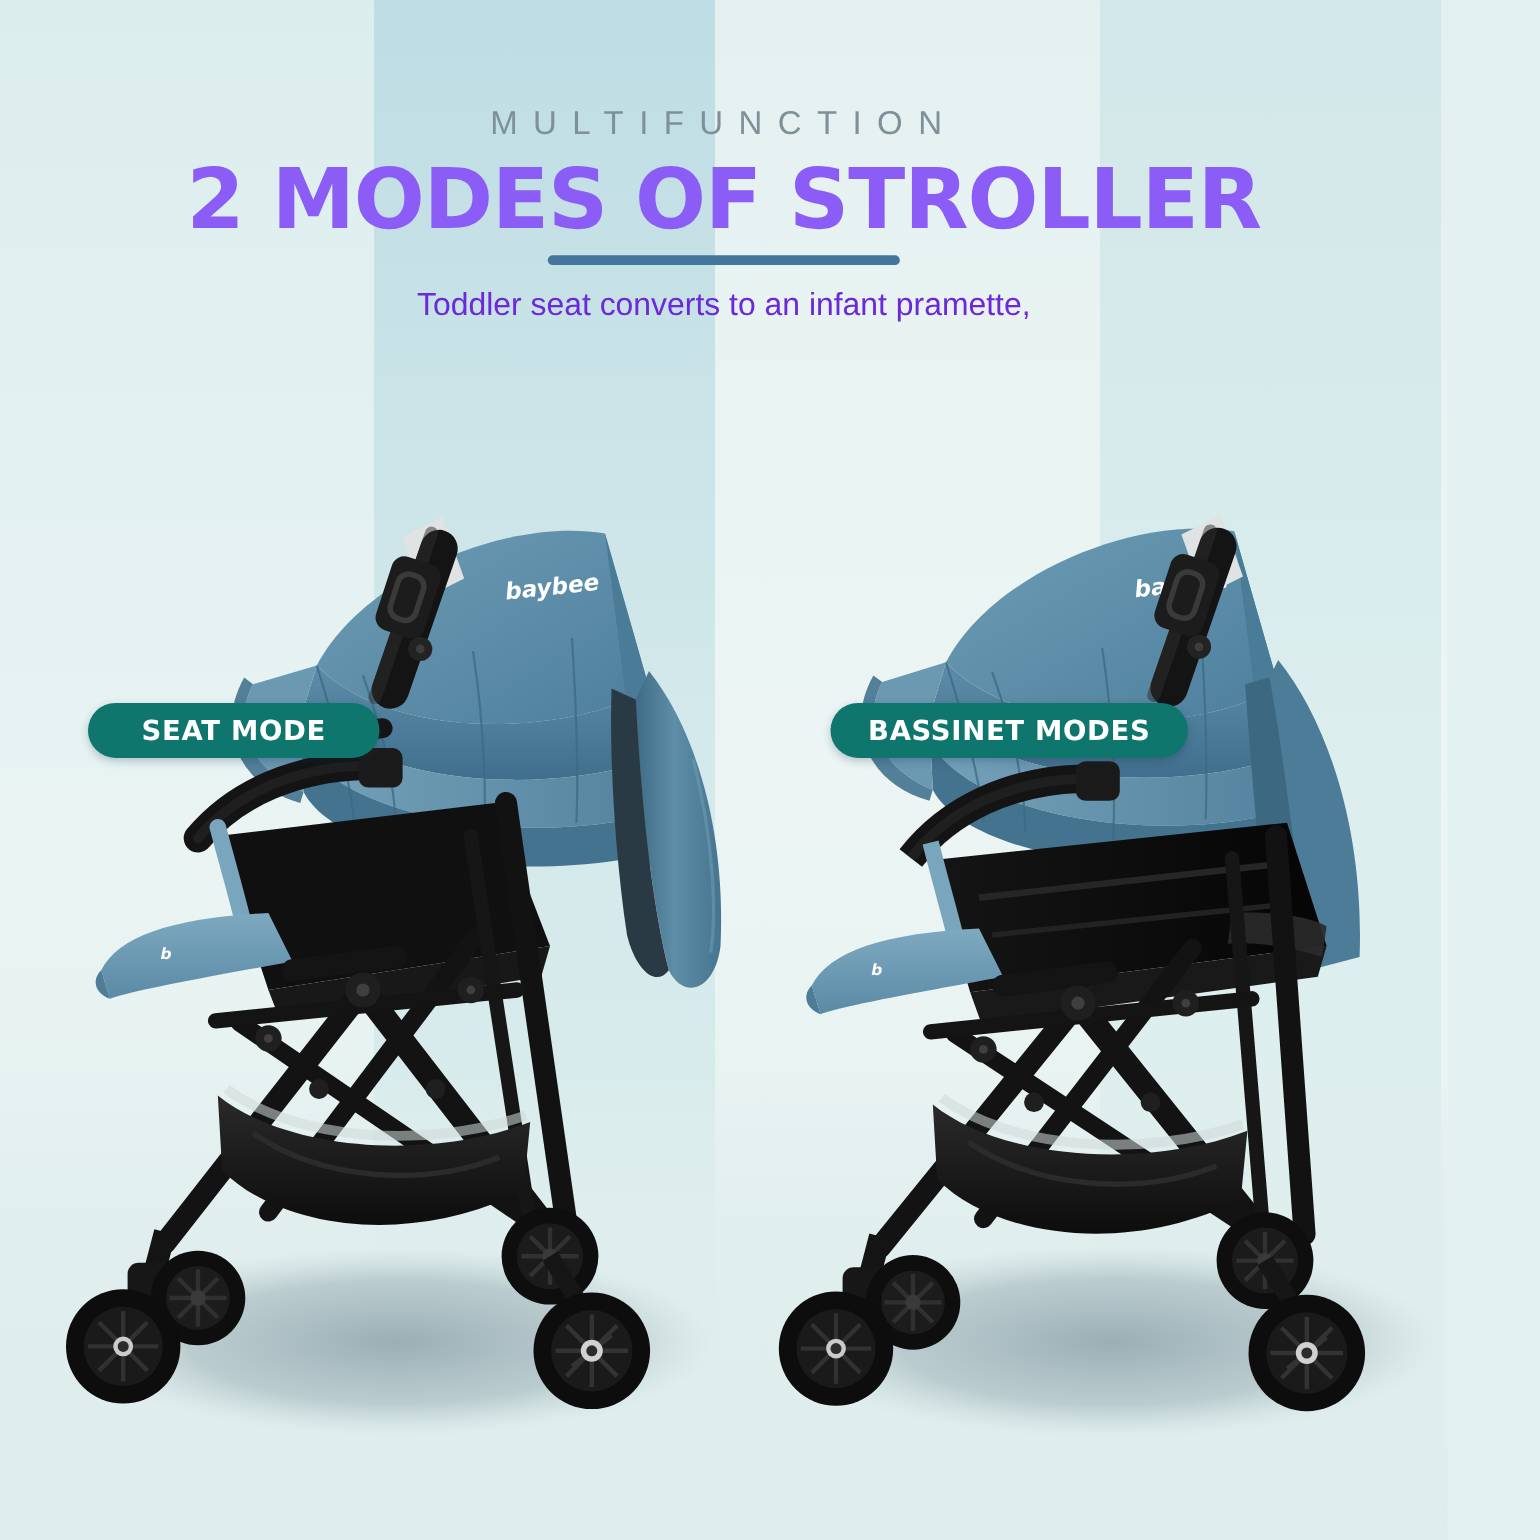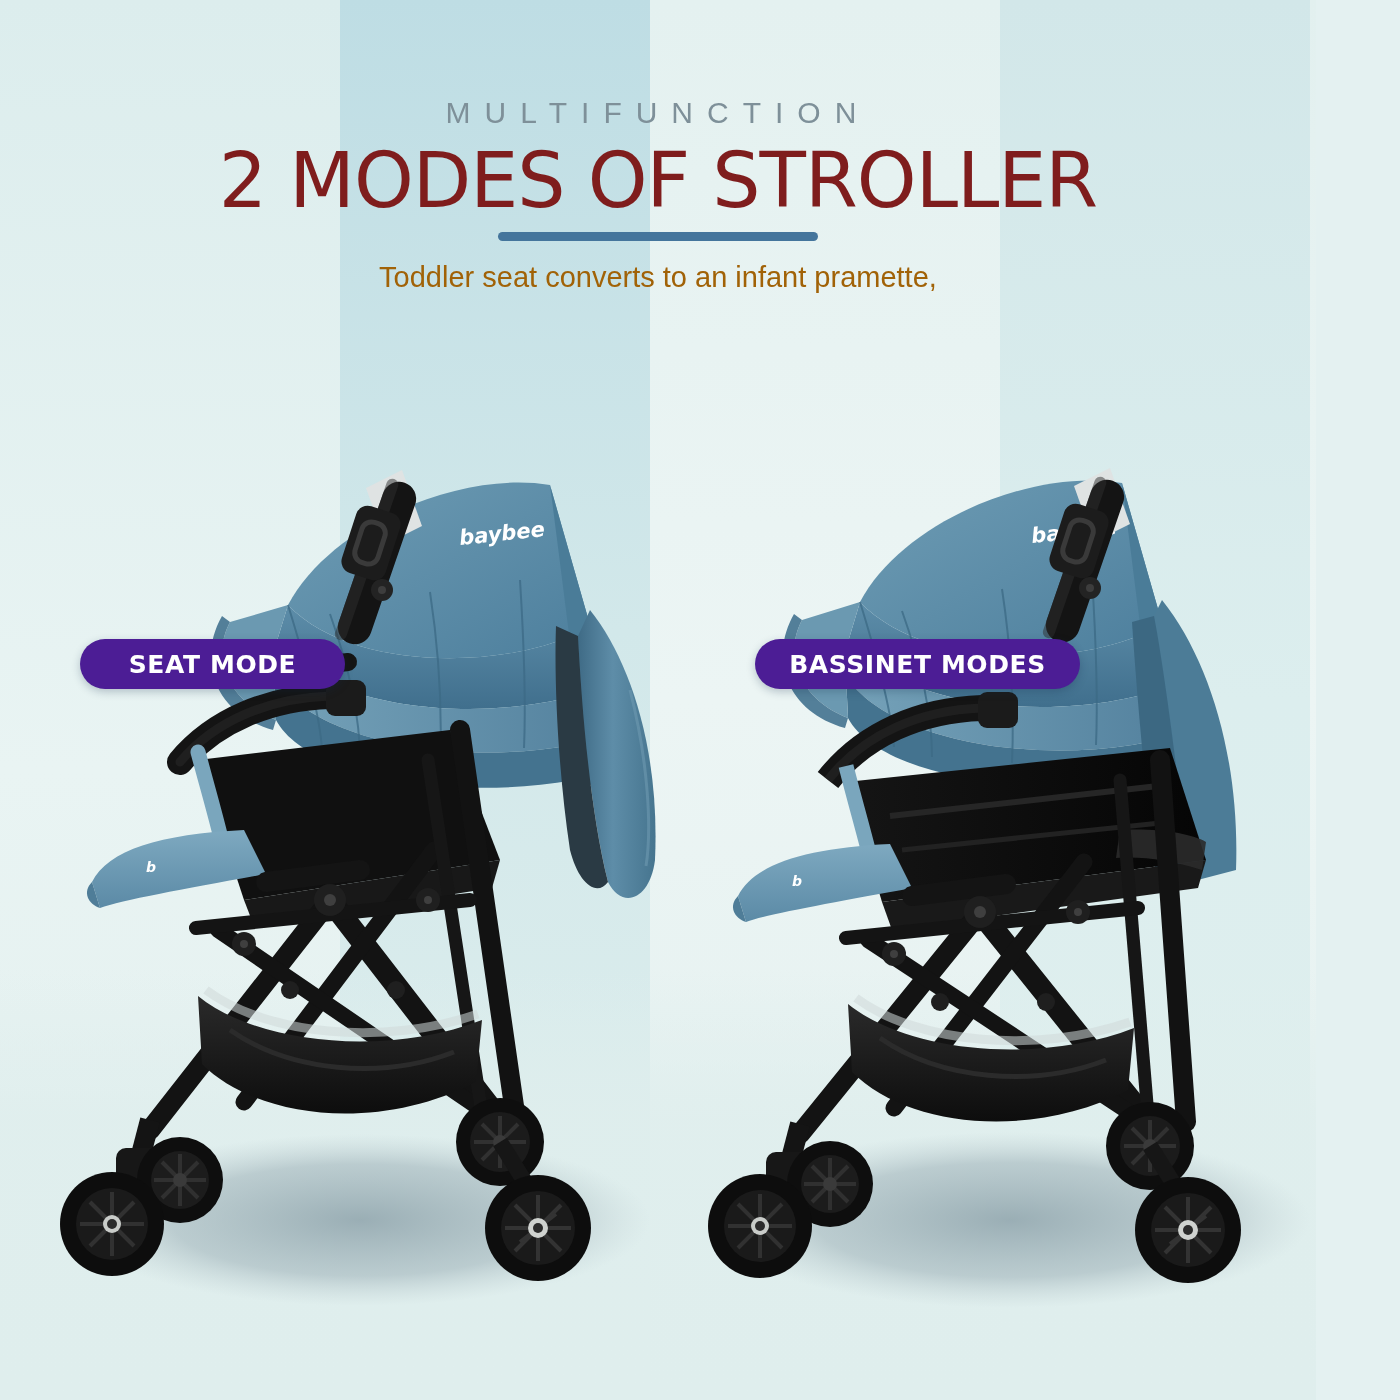--- a/index.html
+++ b/index.html
@@ -19,31 +19,31 @@
   .band.b4{left:1000px;width:310px;background:linear-gradient(180deg,#d2e7e9 0%,#dceeee 50%,#e0efee 100%);}
   .band.b5{left:1310px;right:0;background:linear-gradient(180deg,#e2f0ef 0%,#ecf5f4 50%,#e4f1f0 100%);}
   .floor{position:absolute;left:0;right:0;bottom:0;height:430px;
     background:linear-gradient(180deg,rgba(226,240,239,0) 0%,rgba(223,238,237,.85) 35%,#dfeeed 100%);}
 
   
   .kicker{position:absolute;top:96px;left:0;right:0;text-align:center;
     font-size:30px;letter-spacing:14px;color:#7e9099;font-weight:300;
     font-family:"Liberation Sans", sans-serif;}
   .headline{position:absolute;top:136px;left:0;right:0;text-align:center;
-    font-size:76px;font-weight:normal;color:#7f1d1d;letter-spacing:-1px;
+    font-size:76px;font-weight:bold;color:#8b5cf6;letter-spacing:-1px;
     font-family:"DejaVu Sans", sans-serif;}
   .divider{position:absolute;top:232px;left:50%;transform:translateX(-50%);
     width:320px;height:9px;border-radius:5px;background:#44759c;}
   .subtitle{position:absolute;top:256px;left:0;right:0;text-align:center;
-    font-size:29px;line-height:1.45;color:#a16207;font-weight:400;}
+    font-size:29px;line-height:1.45;color:#6d28d9;font-weight:400;}
   .subtitle .l{display:block;}
 
   
   .badge{position:absolute;display:flex;align-items:center;justify-content:center;
-    height:50px;border-radius:26px;background:#4c1d95;color:#ffffff;
+    height:50px;border-radius:26px;background:#0f766e;color:#ffffff;
     font-size:25px;font-weight:bold;letter-spacing:.6px;
     box-shadow:0 3px 8px rgba(20,45,75,.25);padding:0 30px;
     font-family:"DejaVu Sans", sans-serif;}
   .badge.left{left:80px;top:639px;width:265px;padding:0;}
   .badge.right{left:755px;top:639px;width:325px;padding:0;}
 
   
   .scene{position:absolute;top:430px;height:900px;}
   .scene.s-left{left:30px;width:660px;}
   .scene.s-right{left:650px;width:700px;}

